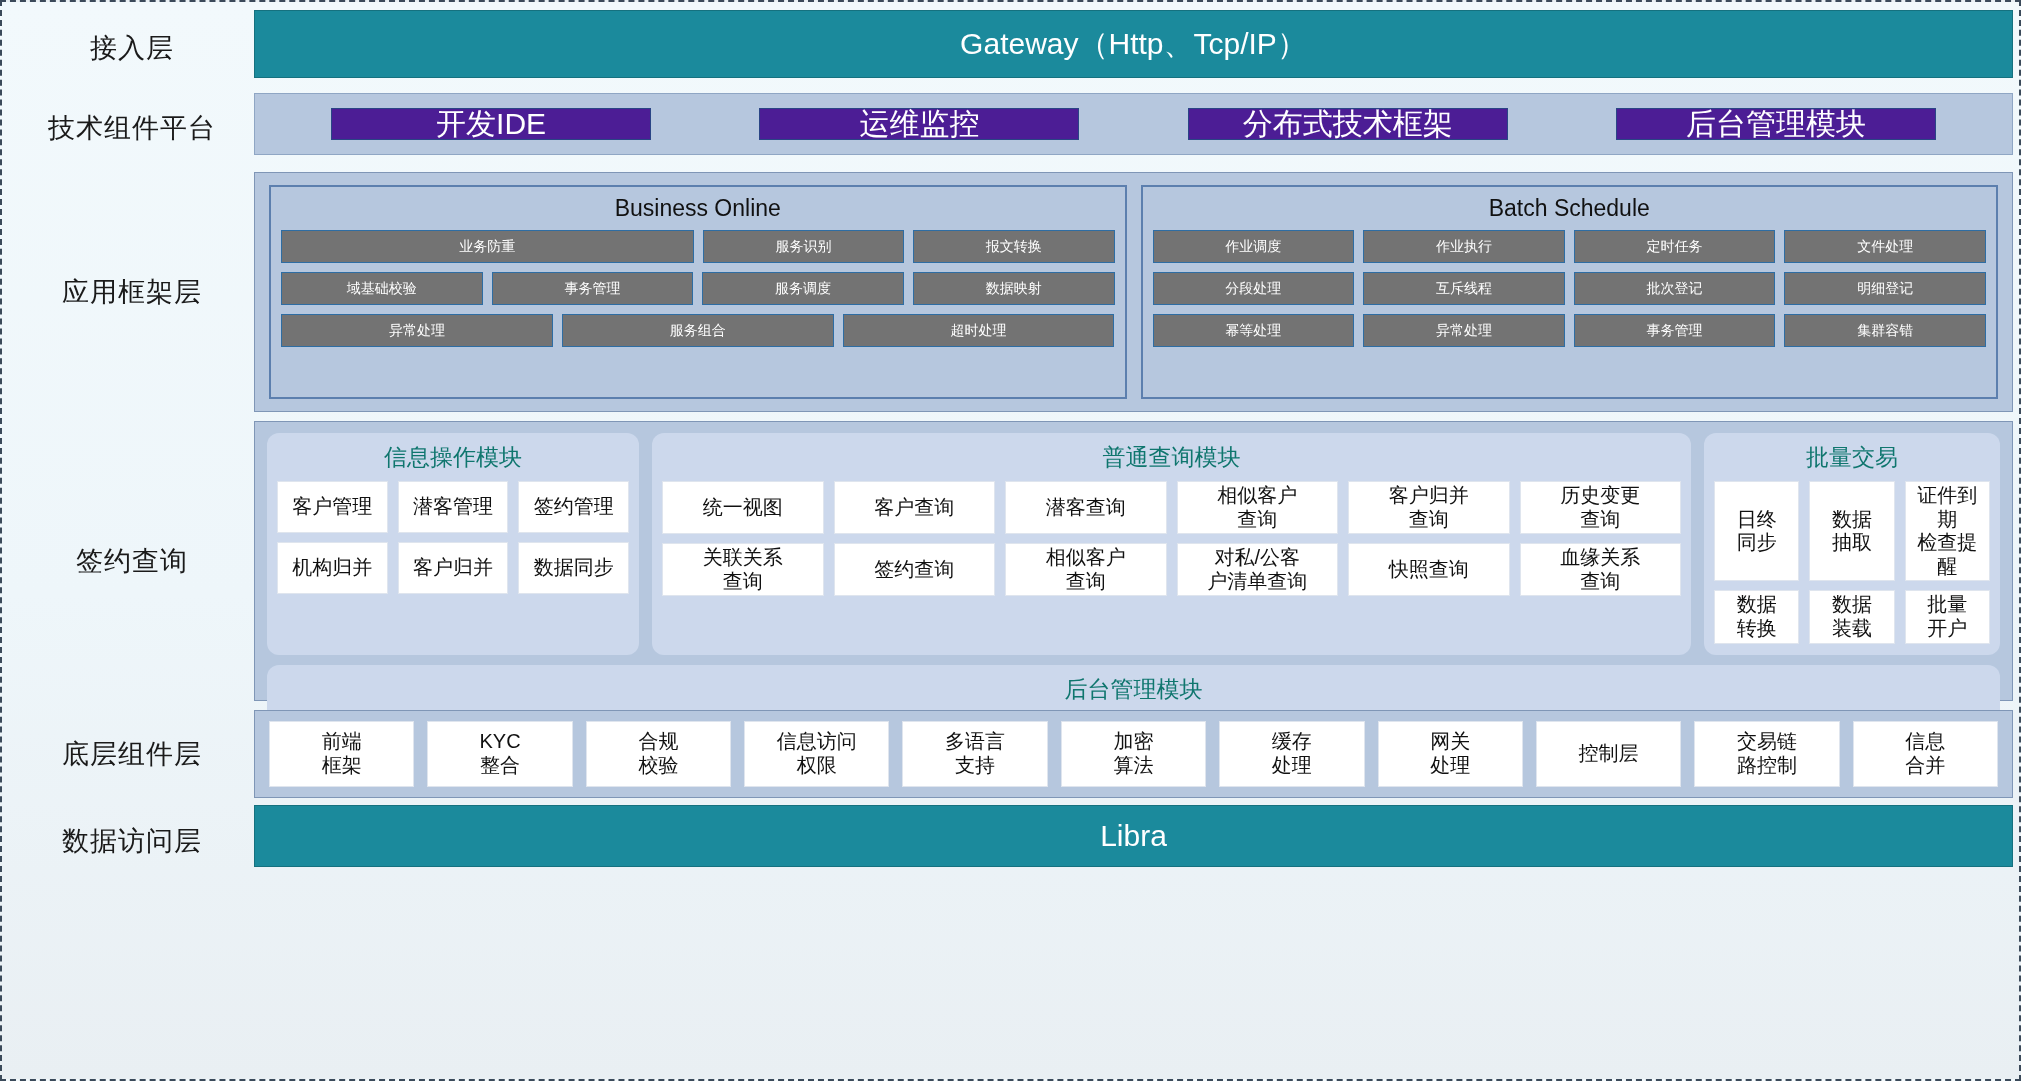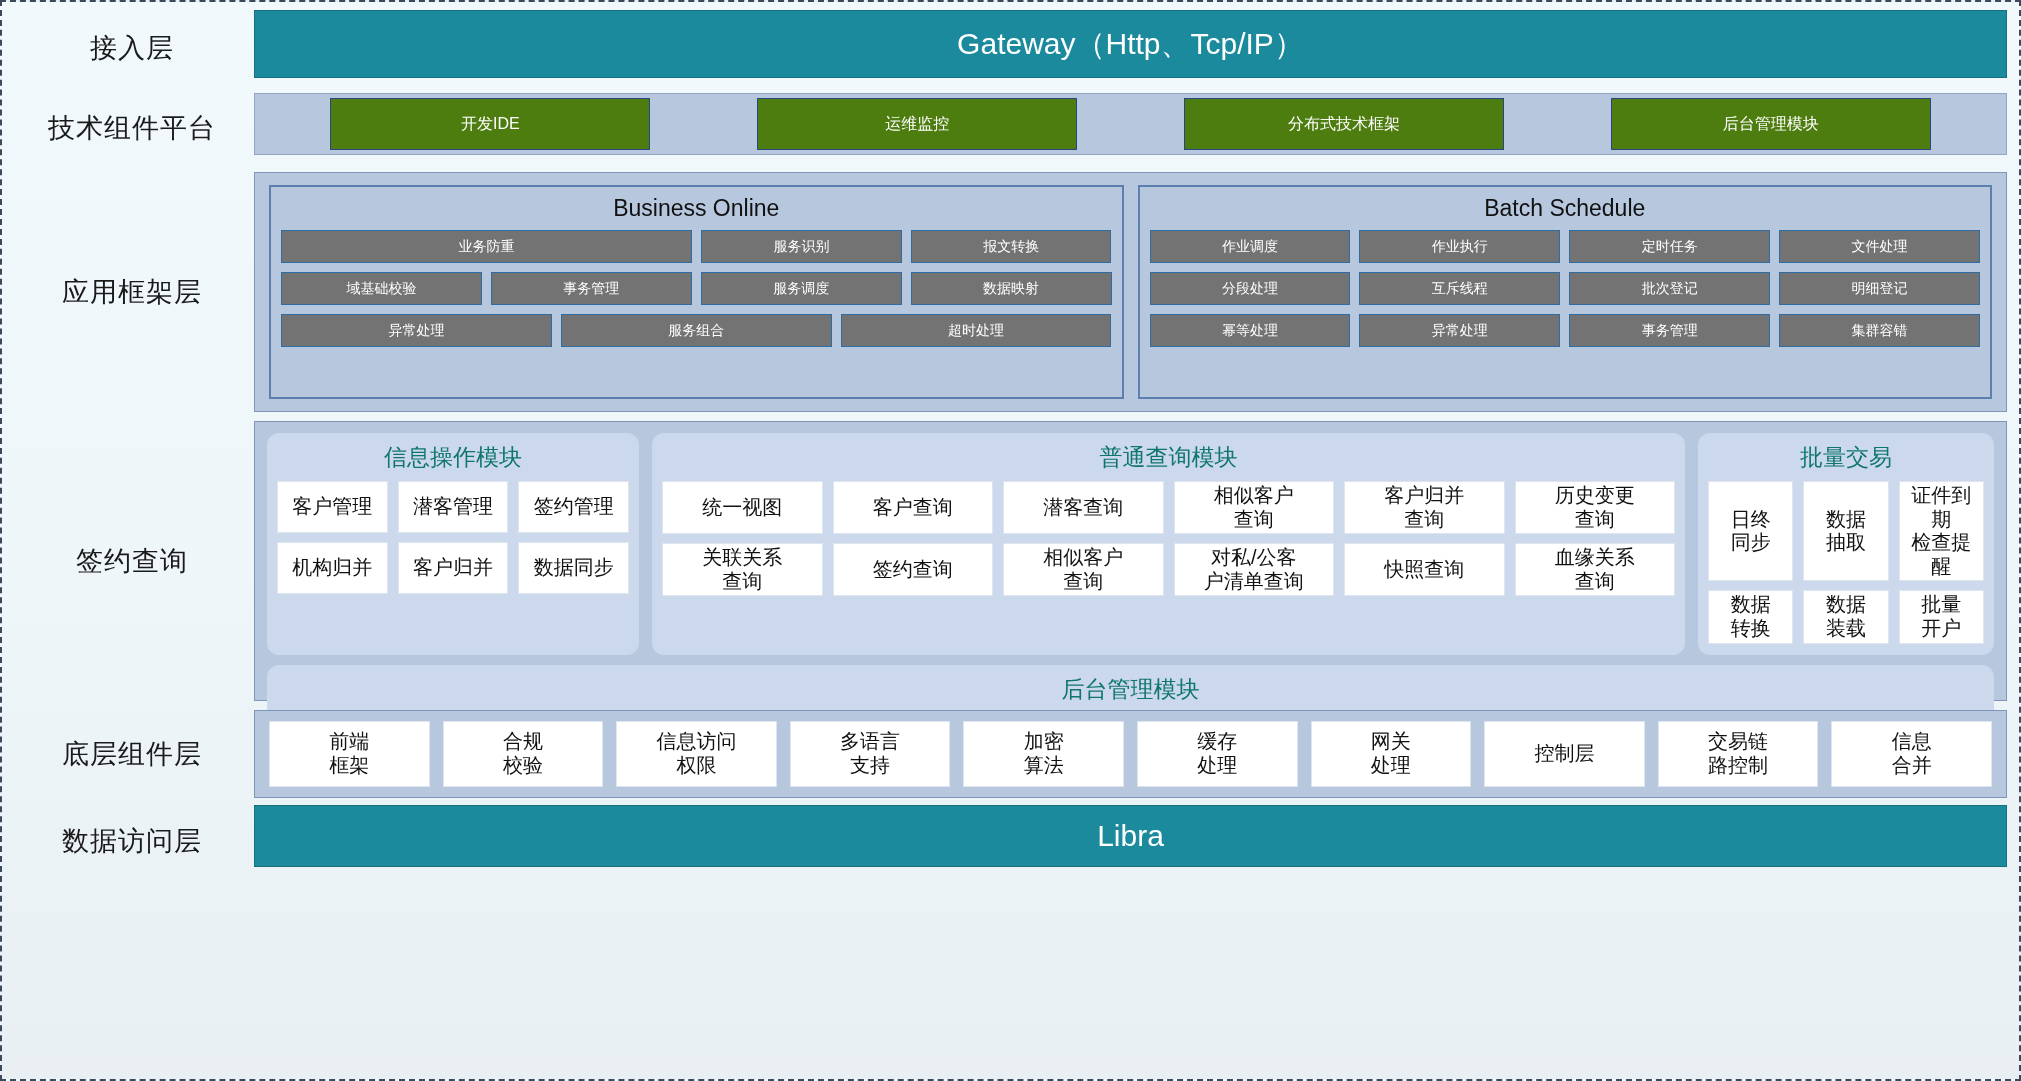--- a/index.html
+++ b/index.html
@@ -7,21 +7,21 @@
     width: 2021px; height: 1081px;
     font-family: "Liberation Sans", "DejaVu Sans", sans-serif;
     background: #ffffff;
     overflow: hidden;
   }
   #root {
     position: relative;
     width: 2021px; height: 1081px;
     background: linear-gradient(180deg, #f2f9fc 0%, #eef6fa 55%, #e9eff3 100%);
     border: 2px dashed #3b4a5a;
-    padding: 8px 12px 8px 8px;
+    padding: 8px 6px 8px 8px;
     display: flex; flex-direction: column;
   }
   .row { display: flex; align-items: stretch; width: 100%; }
   .lbl {
     width: 244px; flex: 0 0 244px;
     display: flex; align-items: center; justify-content: center;
     font-size: 27px; color: #1a1a1a; letter-spacing: 1px;
     font-family: "Liberation Sans","DejaVu Sans",sans-serif;
   }
   .body { flex: 1 1 auto; display: flex; }
@@ -38,22 +38,22 @@
   .teal.libra { height: 62px; }
 
   
   .tech-band {
     background: #b6c7de; border: 1px solid #8fa6c4;
     width: 100%; height: 62px;
     display: flex; align-items: center; justify-content: space-around;
     padding: 0 36px; gap: 28px;
   }
   .tech-chip {
-    background: #4d7c0f; color: #fff; font-size: 16px;
-    height: 52px; flex: 1 1 0; max-width: 320px;
+    background: #4c1d95; color: #fff; font-size: 30px;
+    height: 32px; flex: 1 1 0; max-width: 320px;
     display: flex; align-items: center; justify-content: center;
     border: 1px solid #2a4586;
   }
 
   
   .app-band {
     background: #b6c7de; border: 1px solid #7f96b6;
     width: 100%; padding: 12px 14px;
     display: flex; gap: 14px;
   }
@@ -283,20 +283,21 @@
     </div>
   </div>
 
   <div class="gap"></div>
 
   <div class="row" style="height:88px;">
     <div class="lbl">底层组件层</div>
     <div class="body">
       <div class="base-band">
         <div class="cell">前端<br>框架</div>
+        <div class="cell">KYC<br>整合</div>
         <div class="cell">合规<br>校验</div>
         <div class="cell">信息访问<br>权限</div>
         <div class="cell">多语言<br>支持</div>
         <div class="cell">加密<br>算法</div>
         <div class="cell">缓存<br>处理</div>
         <div class="cell">网关<br>处理</div>
         <div class="cell">控制层</div>
         <div class="cell">交易链<br>路控制</div>
         <div class="cell">信息<br>合并</div>
       </div>

